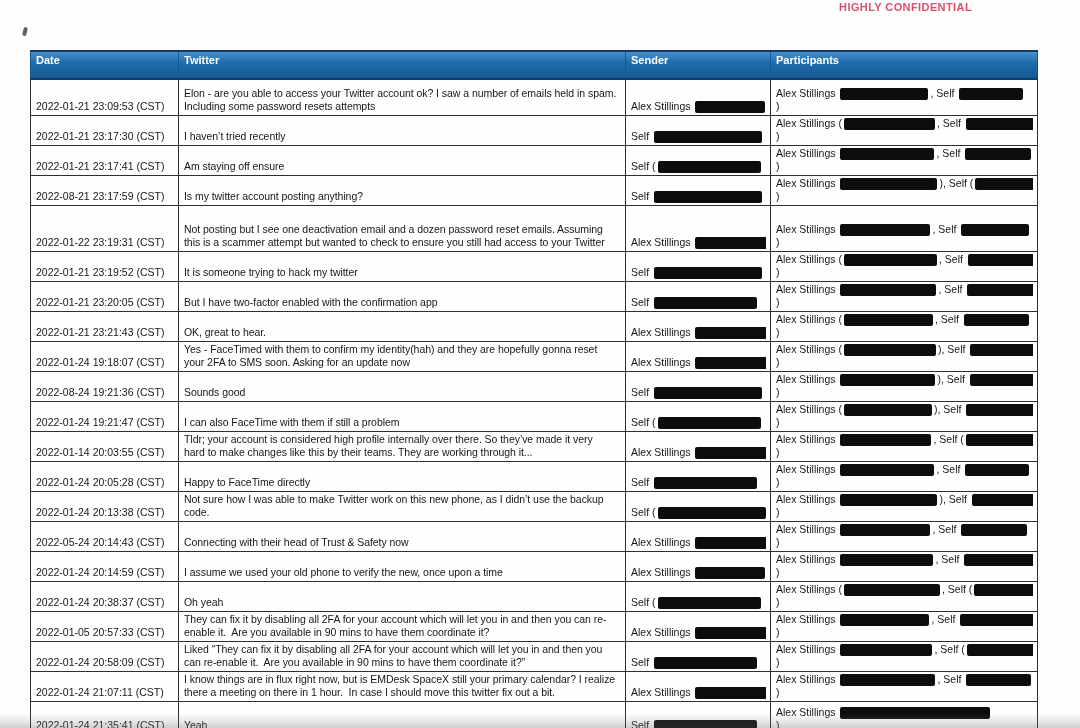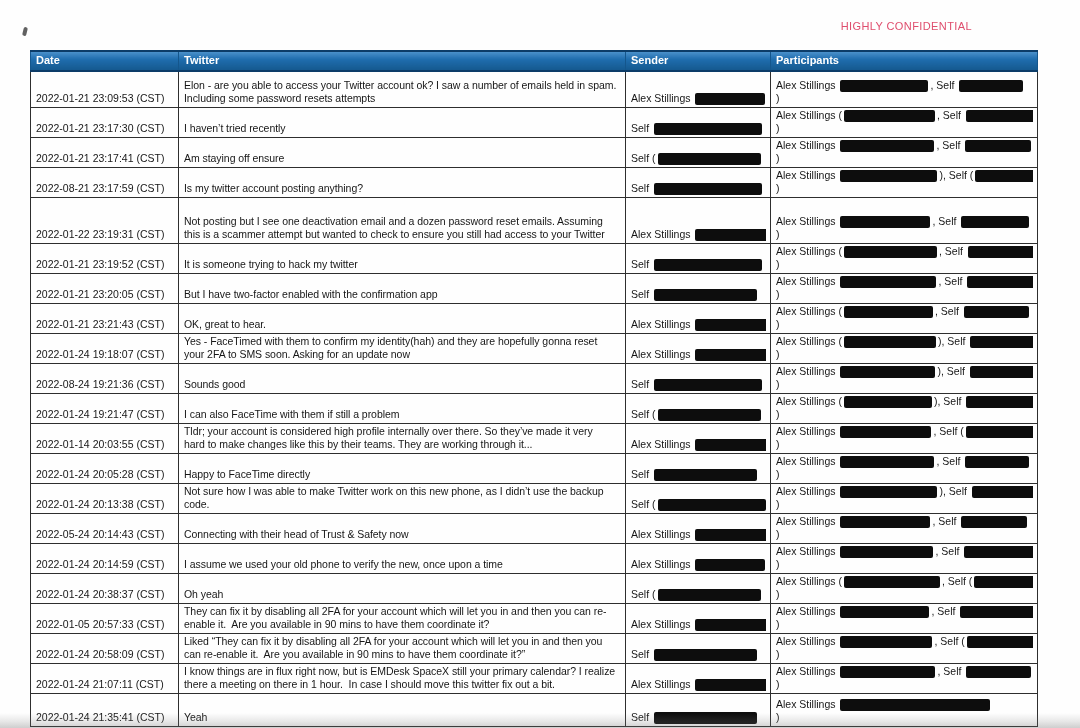--- a/index.html
+++ b/index.html
@@ -5,41 +5,41 @@
   html,body{margin:0;padding:0;}
   body{
     width:1080px;height:728px;position:relative;overflow:hidden;
     background:#ffffff;
     font-family:"Liberation Sans","DejaVu Sans",sans-serif;
     color:#161616;
   }
   .page{position:absolute;inset:0;background:#fefefe;}
   
   .confidential{
-    position:absolute;top:20px;right:108px;
-    font-size:11px;font-weight:400;letter-spacing:.4px;
+    position:absolute;top:1px;right:108px;
+    font-size:11px;font-weight:700;letter-spacing:.4px;
     color:#df4d6d;
   }
   
   .speck{position:absolute;left:23px;top:27px;width:4px;height:9px;background:#3a3a3a;border-radius:2px;transform:rotate(14deg);opacity:.8;}
   .scan-shadow{
     position:absolute;left:0;right:0;bottom:0;height:15px;
     background:linear-gradient(180deg,rgba(255,255,255,0) 0%,rgba(130,130,130,.18) 55%,rgba(95,95,95,.3) 100%);
     pointer-events:none;
   }
   
   table.msg{
     position:absolute;left:30px;top:50px;width:1007px;
     border-collapse:collapse;table-layout:fixed;
     font-size:10.5px;line-height:13px;
   }
   table.msg th{
     background:linear-gradient(180deg,#4a90ca 0%,#1f6dae 40%,#15598f 100%);
     color:#ffffff;font-size:11px;font-weight:700;text-align:left;
-    padding:1px 4px 2px 5px;height:15px;
+    padding:1px 4px 10px 5px;height:15px;
     border:1px solid #14568c;border-bottom:2px solid #0c3c68;
     border-top:2px solid #0c3c68;
   }
   table.msg td{
     border:1px solid #2e2e2e;
     vertical-align:bottom;
     padding:1px 4px 2px 5px;
     overflow:hidden;
   }
   td.c-date{white-space:nowrap;}

